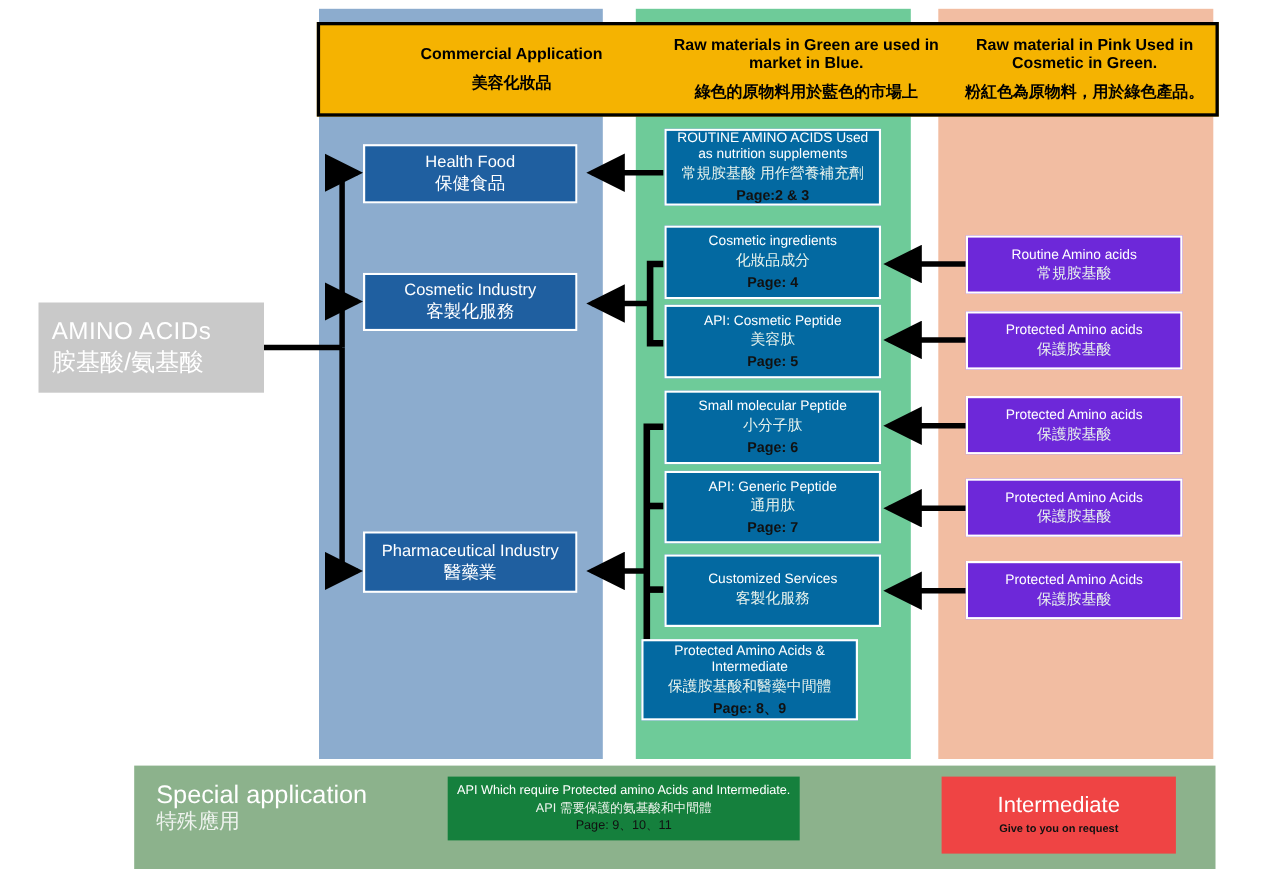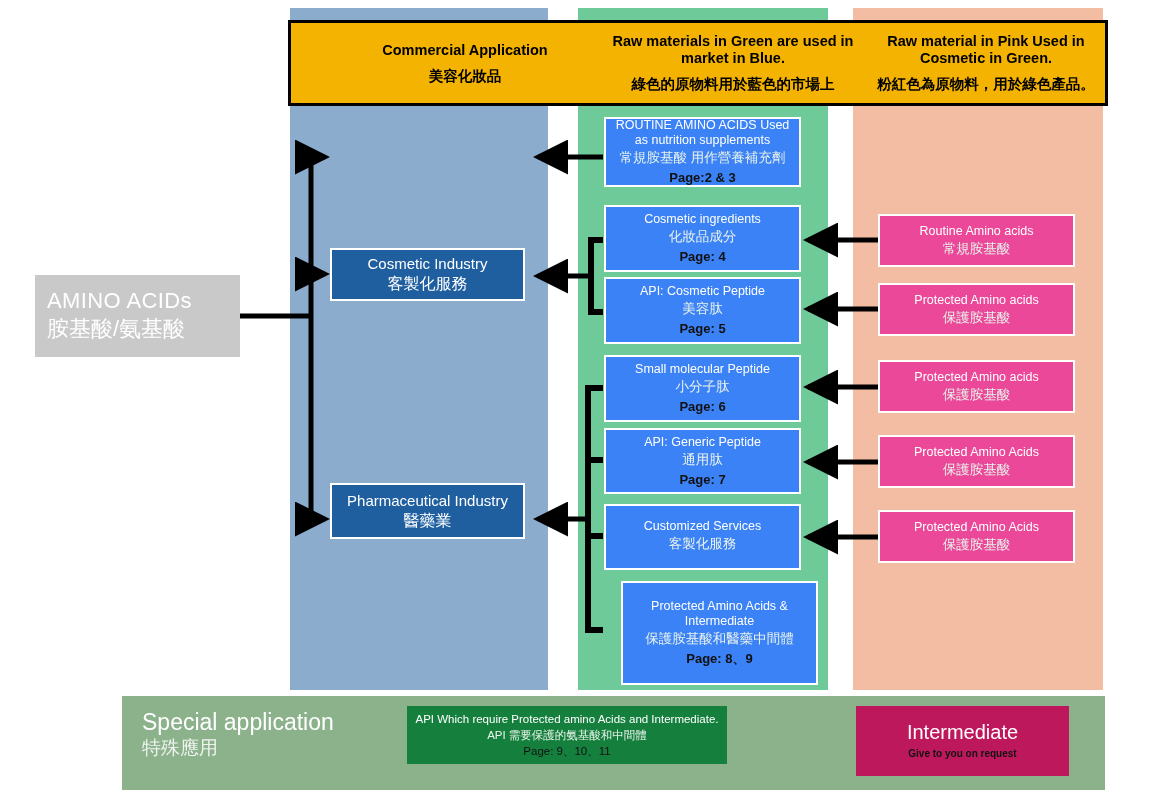--- a/index.html
+++ b/index.html
@@ -39,43 +39,43 @@
         display:flex;flex-direction:column;align-items:center;
         justify-content:center;text-align:center;padding:3px 4px;}
   .card .en{color:#ffffff;line-height:15px;}
   .card .zh{color:#e8f3ec;line-height:19px;}
   .card .pg{color:#111111;font-weight:bold;line-height:17px;}
 
   .blue-card{background:#1f5fa0;}
   .blue-card .en{font-size:15px;line-height:19px;}
   .blue-card .zh{font-size:16px;line-height:22px;color:#ffffff;}
 
-  .green-card{background:#3b82f6;}
+  .green-card{background:#0369a1;}
   .green-card .en{font-size:12.5px;}
   .green-card .zh{font-size:13.5px;}
   .green-card .pg{font-size:13px;margin-top:2px;}
 
-  .pink-card{background:#ec4899;}
+  .pink-card{background:#6d28d9;}
   .pink-card .en{font-size:12.5px;}
   .pink-card .zh{font-size:13.5px;}
 
   
   .special{position:absolute;left:122px;top:696px;width:983px;height:94px;
            background:#8cb28c;}
   .special-title{position:absolute;left:20px;top:12px;}
   .special-title .en{color:#ffffff;font-size:23px;line-height:28px;}
   .special-title .zh{color:#eef3ee;font-size:19px;line-height:24px;}
   .special-box{position:absolute;left:285px;top:10px;width:320px;height:58px;
                background:#15803d;display:flex;flex-direction:column;
                align-items:center;justify-content:center;text-align:center;}
   .special-box .en{color:#ffffff;font-size:11.5px;line-height:15px;}
   .special-box .zh{color:#eaf2ea;font-size:11.5px;line-height:16px;}
   .special-box .pg{color:#111;font-weight:normal;font-size:11.5px;line-height:16px;}
   .inter-box{position:absolute;left:734px;top:10px;width:213px;height:70px;
-             background:#be185d;display:flex;flex-direction:column;
+             background:#ef4444;display:flex;flex-direction:column;
              align-items:center;justify-content:center;text-align:center;}
   .inter-box .en{color:#ffffff;font-size:20px;line-height:26px;}
   .inter-box .sub{color:#111;font-weight:bold;font-size:10px;line-height:18px;}
 
   svg.wires{position:absolute;left:0;top:0;width:1156px;height:800px;
             pointer-events:none;}
 </style>
 </head>
 <body>
 
@@ -129,20 +129,24 @@
       <div class="banner-en">Raw material in Pink Used in Cosmetic in Green.</div>
       <div class="banner-zh">粉紅色為原物料，用於綠色產品。</div>
     </div>
   </div>
 
   <div class="amino">
     <div class="amino-en">AMINO ACIDs</div>
     <div class="amino-zh">胺基酸/氨基酸</div>
   </div>
 
+  <div class="card blue-card" style="left:330px;top:131px;width:195px;height:54px;">
+    <div class="en">Health Food</div>
+    <div class="zh">保健食品</div>
+  </div>
   <div class="card blue-card" style="left:330px;top:248px;width:195px;height:53px;">
     <div class="en">Cosmetic Industry</div>
     <div class="zh">客製化服務</div>
   </div>
   <div class="card blue-card" style="left:330px;top:483px;width:195px;height:56px;">
     <div class="en">Pharmaceutical Industry</div>
     <div class="zh">醫藥業</div>
   </div>
 
   <div class="card green-card" style="left:604px;top:117px;width:197px;height:70px;">
@@ -168,21 +172,21 @@
   <div class="card green-card" style="left:604px;top:428px;width:197px;height:66px;">
     <div class="en">API: Generic Peptide</div>
     <div class="zh">通用肽</div>
     <div class="pg">Page: 7</div>
   </div>
   <div class="card green-card" style="left:604px;top:504px;width:197px;height:66px;">
     <div class="en">Customized Services</div>
     <div class="zh">客製化服務</div>
     <div class="pg"></div>
   </div>
-  <div class="card green-card" style="left:621px;top:581px;width:197px;height:104px;">
+  <div class="card green-card" style="left:583px;top:581px;width:197px;height:74px;">
     <div class="en">Protected Amino Acids &amp; Intermediate</div>
     <div class="zh">保護胺基酸和醫藥中間體</div>
     <div class="pg">Page: 8、9</div>
   </div>
 
   <div class="card pink-card" style="left:878px;top:214px;width:197px;height:53px;">
     <div class="en">Routine Amino acids</div>
     <div class="zh">常規胺基酸</div>
   </div>
   <div class="card pink-card" style="left:878px;top:283px;width:197px;height:53px;">

